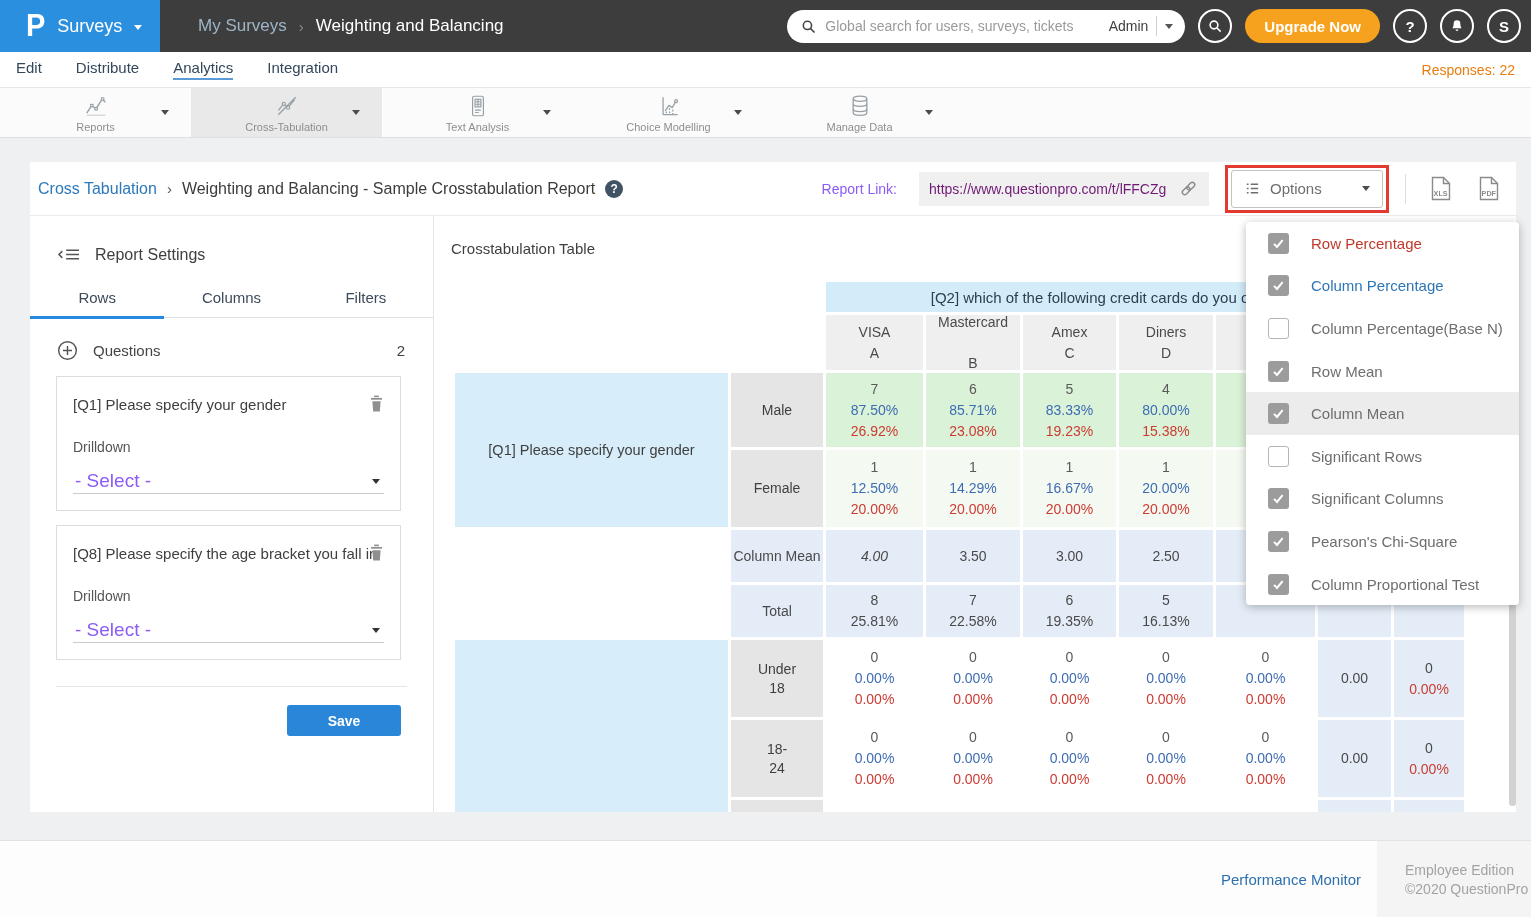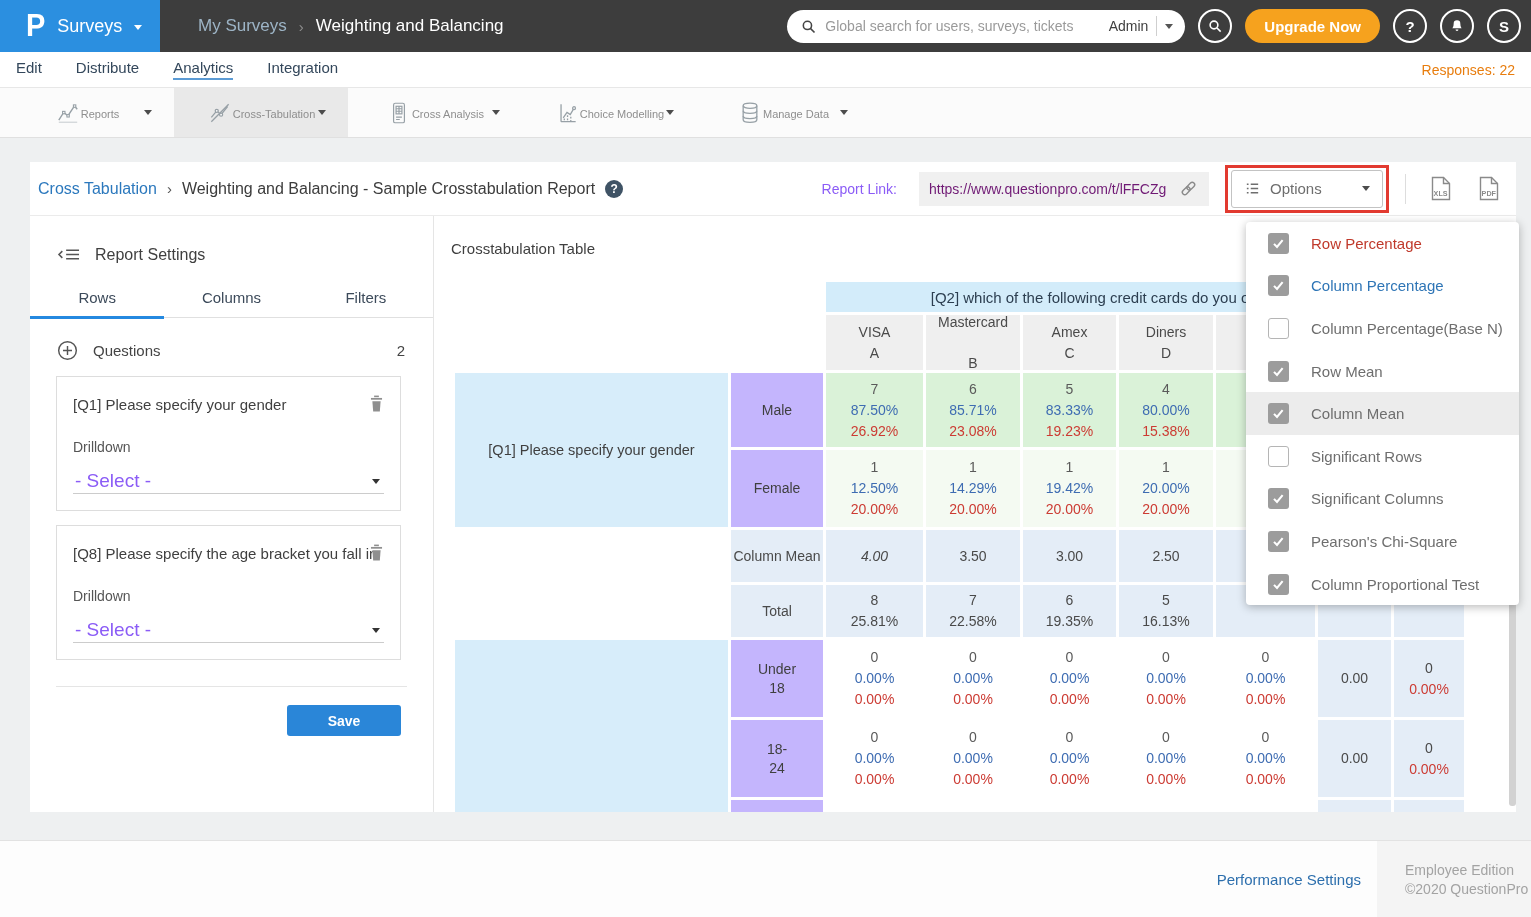--- a/index.html
+++ b/index.html
@@ -30,21 +30,21 @@
 
   
   .subnav{position:absolute;left:0;top:52px;right:0;height:36px;background:#fff;border-bottom:1px solid #e7e7e7;display:flex;align-items:center;padding:0 16px}
   .subnav-items{display:flex;align-items:center;gap:34px}
   .sn-item{font-size:15px;color:#33475b;cursor:pointer;padding-bottom:2px;border-bottom:2px solid transparent}
   .sn-item.active{border-bottom-color:#5b9bd5}
   .responses{margin-left:auto;font-size:14px;color:#e87d0e}
 
   
   .toolbar{position:absolute;left:0;top:88px;right:0;height:50px;background:#fbfbfb;border-bottom:1px solid #e0e0e0;display:flex}
-  .tb-mod{width:174px;height:100%;display:flex;flex-direction:row;align-items:center;justify-content:center;position:relative;cursor:pointer}
+  .tb-mod{width:191px;height:100%;display:flex;flex-direction:column;align-items:center;justify-content:center;position:relative;cursor:pointer}
   .tb-mod.active{background:#e9e9e9}
   .tb-label{font-size:11px;color:#8e8e8e;margin-top:2px}
   .tb-caret{position:absolute;right:22px;top:22px;color:#4c4c4c}
 
   
   .panel{position:absolute;left:30px;top:162px;width:1486px;height:650px;background:#fff;overflow:hidden}
   .report-header{height:54px;border-bottom:1px solid #ebebeb;display:flex;align-items:center;justify-content:space-between;padding:0 14px 0 8px}
   .rh-left{display:flex;align-items:center;gap:10px}
   .section-link{font-size:16px;color:#2b78bd;text-decoration:none;cursor:pointer}
   .rh-sep{color:#555;font-size:15px}
@@ -87,21 +87,21 @@
   
   .main{flex:1;position:relative}
   .xtab-title{position:absolute;left:17px;top:24px;font-size:15px;color:#3f3f3f}
   .xtab{position:absolute;left:21px;top:66px;display:grid;
         grid-template-columns:273px 92px 97px 94px 93px 94px 99px 73px 70px;
         grid-template-rows:30px 55px 74px 77px 52px 52px 77px 77px 60px;gap:3px}
   .xc{display:flex;flex-direction:column;align-items:center;justify-content:center;font-size:14px;text-align:center}
   .banner{background:#d3ecfa;color:#2c3e50;font-size:15px;flex-direction:row;justify-content:center;padding-right:110px;white-space:nowrap;overflow:hidden}
   .colhead{background:#efefef;color:#4a4a4a;line-height:21px}
   .qcell{background:#d7edfa;color:#3f3f3f;font-size:14.5px;padding:0 24px;line-height:21px}
-  .rowlabel{background:#c4b5fd;color:#3f3f3f;line-height:19px;padding:0 29px}
+  .rowlabel{background:#e5e5e5;color:#3f3f3f;line-height:19px;padding:0 29px}
   .green{background:#daf2d8}
   .palegreen{background:#f4faf2}
   .white{background:#fff}
   .bluecell{background:#e4edf7;color:#4a4a4a;line-height:21px}
   .l1{color:#5a5a5a;line-height:21px}
   .l2{color:#3e6cb2;line-height:21px}
   .l3{color:#cc3b33;line-height:21px}
   .ldark{color:#4a4a4a;line-height:21px}
   .vscroll{position:absolute;right:0;top:66px;height:524px;width:7px;border-radius:3px;background:#d2d2d2;cursor:pointer}
 
@@ -208,21 +208,21 @@
     </div>
     <div class="tb-mod">
       <span>
         <svg width="26" height="26" viewBox="0 0 24 24" fill="none" stroke="#97a0a6" stroke-width="1.1">
           <rect x="7" y="3" width="10" height="18" rx="1.5"></rect>
           <rect x="9.3" y="5.8" width="5.4" height="7"></rect>
           <path d="M9.3 8.1 h5.4 M9.3 10.4 h5.4 M12 5.8 v7"></path>
           <path d="M9.3 15.8 h5.4 M9.3 18 h3.4"></path>
         </svg>
       </span>
-      <div class="tb-label">Cross Analysis</div>
+      <div class="tb-label">Text Analysis</div>
       <span class="tri tb-caret"></span>
     </div>
     <div class="tb-mod">
       <span>
         <svg width="26" height="26" viewBox="0 0 24 24" fill="none" stroke="#97a0a6" stroke-width="1.2">
           <path d="M6.5 4 v16 M6.5 20 h13.5"></path>
           <path d="M9.5 17 v3 M12.5 14 v6 M15.5 15.5 v4.5" stroke-dasharray="1.6,1.4"></path>
           <polyline points="8.5,16.5 12,11.5 15,13.5 18.5,7.5"></polyline>
           <circle cx="18.5" cy="7.5" r="1.3" fill="#fff"></circle>
         </svg>
@@ -412,21 +412,21 @@
             <div class="l2">12.50%</div>
             <div class="l3">20.00%</div>
           </div>
           <div class="xc palegreen" style="grid-area: 4 / 4;">
             <div class="l1">1</div>
             <div class="l2">14.29%</div>
             <div class="l3">20.00%</div>
           </div>
           <div class="xc palegreen" style="grid-area: 4 / 5;">
             <div class="l1">1</div>
-            <div class="l2">19.42%</div>
+            <div class="l2">16.67%</div>
             <div class="l3">20.00%</div>
           </div>
           <div class="xc palegreen" style="grid-area: 4 / 6;">
             <div class="l1">1</div>
             <div class="l2">20.00%</div>
             <div class="l3">20.00%</div>
           </div>
           <div class="xc palegreen" style="grid-area: 4 / 7;"></div>
           <div class="xc bluecell" style="grid-area: 4 / 8;"></div>
           <div class="xc bluecell" style="grid-area: 4 / 9;"></div>
@@ -608,18 +608,18 @@
       <span class="om-check checked">
         <svg width="15" height="15" viewBox="0 0 20 20" fill="none" stroke="#fff" stroke-width="2.8">
           <polyline points="4,10.5 8,14.5 15.5,5.5"></polyline>
         </svg>
       </span>
       <span class="om-label">Column Proportional Test</span>
     </div>
   </div>
 
 <footer class="footer">
-  <a class="perf-link">Performance Settings</a>
+  <a class="perf-link">Performance Monitor</a>
   <div class="edition-box">
     <div>Employee Edition</div>
     <div>©2020 QuestionPro</div>
   </div>
 </footer>
 
 </body></html>

